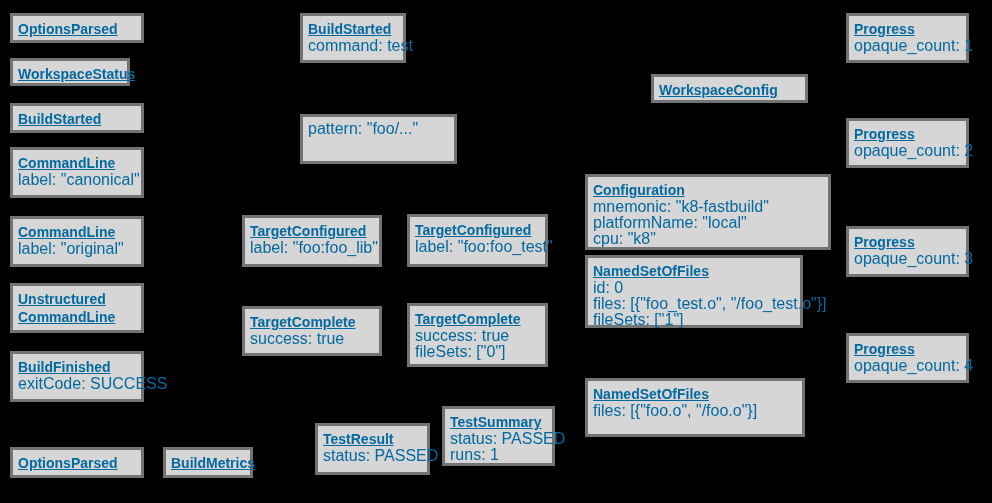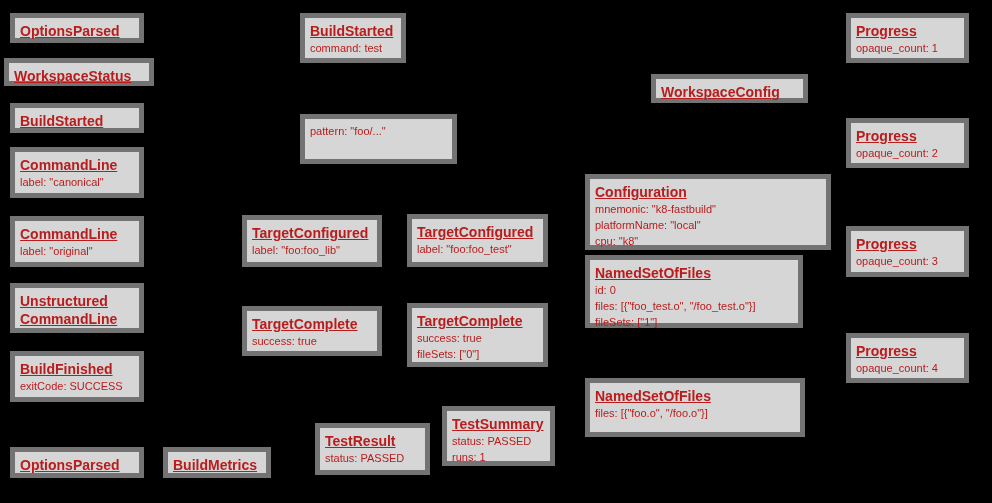--- a/index.html
+++ b/index.html
@@ -8,47 +8,47 @@
     width: 992px;
     height: 503px;
     background: #000;
     overflow: hidden;
     font-family: "Liberation Sans", sans-serif;
   }
   .node {
     position: absolute;
     box-sizing: border-box;
     background: #d6d6d6;
-    border: 5px solid #737373;
+    border: 3px solid #737373;
     padding: 4px 5px 14px 5px;
-    color: #b91c1c;
+    color: #0369a1;
   }
   .nt {
     font-size: 14px;
     line-height: 18px;
     font-weight: bold;
     text-decoration: underline;
     white-space: nowrap;
   }
   .nl {
-    font-size: 11px;
+    font-size: 16px;
     line-height: 16px;
     white-space: nowrap;
   }
 </style>
 </head>
 <body>
 
 <div id="canvas">
 
   <div class="node" style="left:10px;top:13px;width:134px;height:30px">
     <div class="nt">OptionsParsed</div>
   </div>
 
-  <div class="node" style="left:4px;top:58px;width:150px;height:28px">
+  <div class="node" style="left:10px;top:58px;width:120px;height:28px">
     <div class="nt">WorkspaceStatus</div>
   </div>
 
   <div class="node" style="left:10px;top:103px;width:134px;height:30px">
     <div class="nt">BuildStarted</div>
   </div>
 
   <div class="node" style="left:10px;top:147px;width:134px;height:51px">
     <div class="nt">CommandLine</div>
     <div class="nl">label: "canonical"</div>
@@ -66,21 +66,21 @@
 
   <div class="node" style="left:10px;top:351px;width:134px;height:51px">
     <div class="nt">BuildFinished</div>
     <div class="nl">exitCode: SUCCESS</div>
   </div>
 
   <div class="node" style="left:10px;top:447px;width:134px;height:31px">
     <div class="nt">OptionsParsed</div>
   </div>
 
-  <div class="node" style="left:163px;top:447px;width:108px;height:31px">
+  <div class="node" style="left:163px;top:447px;width:90px;height:31px">
     <div class="nt">BuildMetrics</div>
   </div>
 
   <div class="node" style="left:300px;top:13px;width:106px;height:50px">
     <div class="nt">BuildStarted</div>
     <div class="nl">command: test</div>
   </div>
 
   <div class="node" style="left:300px;top:114px;width:157px;height:50px">
     <div class="nl">pattern: "foo/..."</div>

